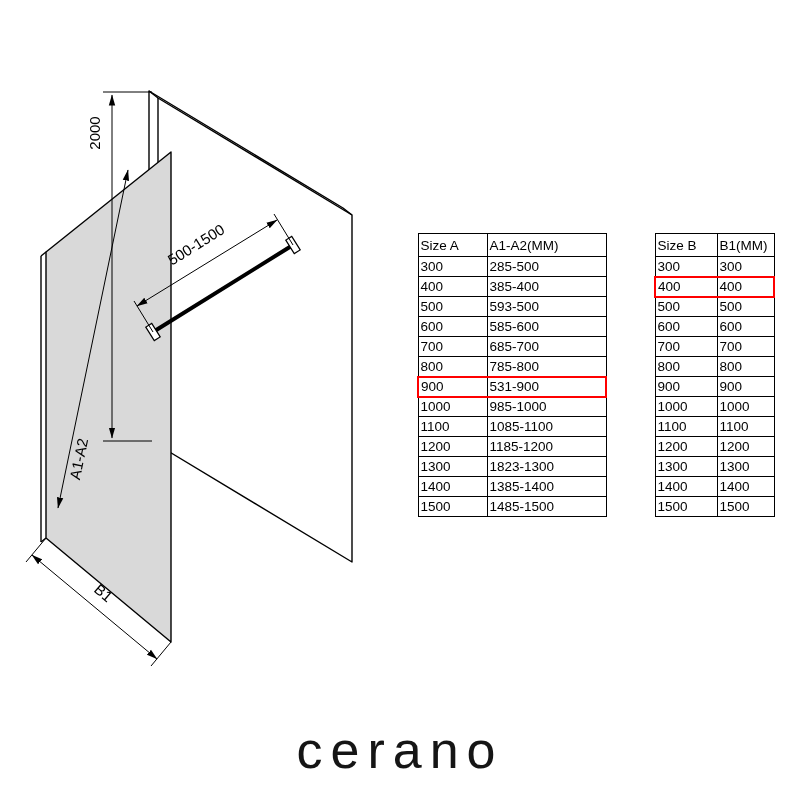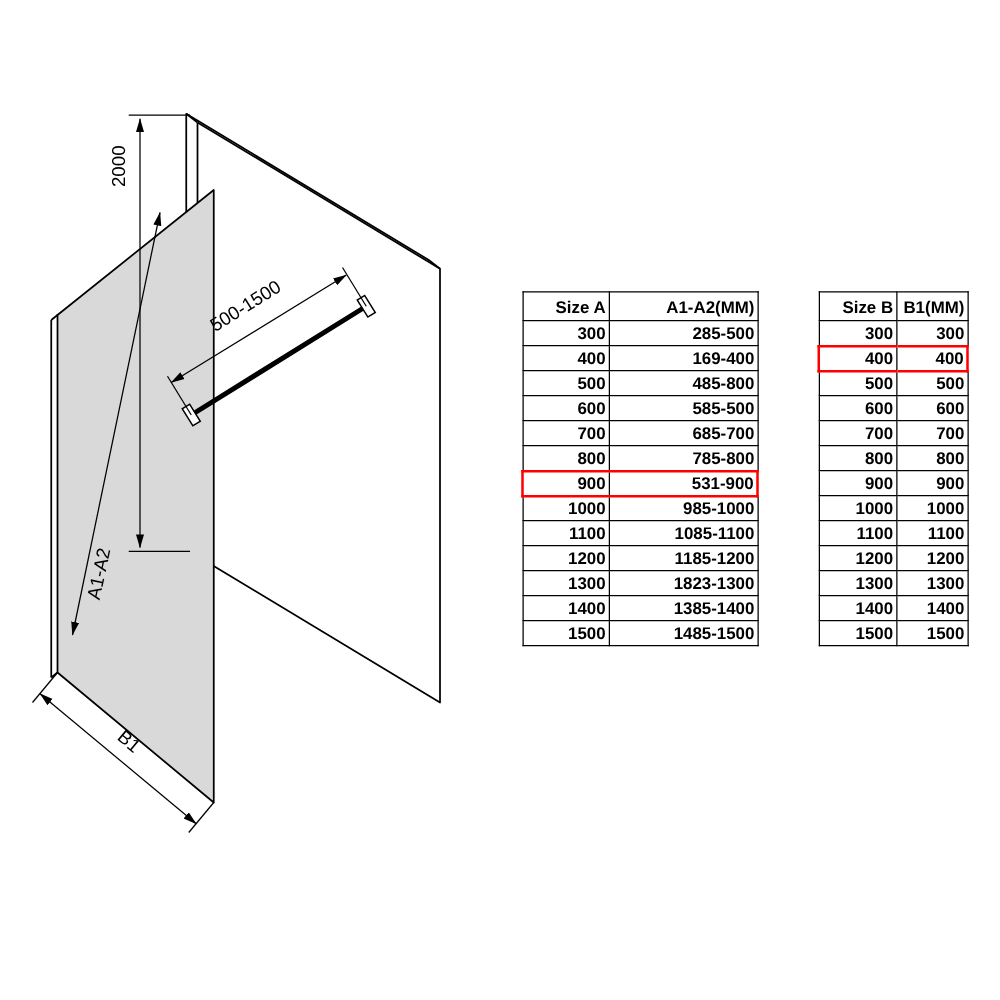--- a/index.html
+++ b/index.html
@@ -2,22 +2,22 @@
 <html style="--hl: #ff0000;"><head>
 <meta charset="utf-8">
 <style>
   * { margin:0; padding:0; box-sizing:border-box; }
   body { width:800px; height:800px; background:#ffffff; font-family:"Liberation Sans",sans-serif; color:#000; }
   #canvas { position:relative; width:800px; height:800px; background:#ffffff; overflow:hidden; }
   #drawing { position:absolute; left:0; top:0; }
 
   .spec-table { position:absolute; border-collapse:collapse; table-layout:fixed; background:#fff; }
   .spec-table th, .spec-table td {
-    border:1px solid #000; font-weight:bold; font-size:13.5px;
-    text-align:right; vertical-align:middle; padding:0 2px; white-space:nowrap;
+    border:1px solid #000; font-weight:normal; font-size:13.5px;
+    text-align:left; vertical-align:middle; padding:0 2px; white-space:nowrap;
   }
   .spec-table td { height:20px; }
   .spec-table th { height:23px; }
   #tableA { left:417px; top:233px; width:190px; }
   #tableA .col-size { width:69px; }
   #tableB { left:654px; top:233px; width:121px; }
   #tableB .col-size { width:62px; }
 
   tr.hl td { border-top:2px solid var(--hl,#f00); border-bottom:2px solid var(--hl,#f00); }
   tr.hl td:first-child { border-left:2px solid var(--hl,#f00); }
@@ -103,29 +103,29 @@
         <th>A1-A2(MM)</th>
       </tr>
     </thead>
     <tbody>
         <tr>
           <td>300</td>
           <td>285-500</td>
         </tr>
         <tr>
           <td>400</td>
-          <td>169-400</td>
+          <td>385-400</td>
         </tr>
         <tr>
           <td>500</td>
-          <td>485-800</td>
+          <td>593-500</td>
         </tr>
         <tr>
           <td>600</td>
-          <td>585-500</td>
+          <td>585-600</td>
         </tr>
         <tr>
           <td>700</td>
           <td>685-700</td>
         </tr>
         <tr>
           <td>800</td>
           <td>785-800</td>
         </tr>
         <tr class="hl">
@@ -215,14 +215,15 @@
           <td>1400</td>
           <td>1400</td>
         </tr>
         <tr>
           <td>1500</td>
           <td>1500</td>
         </tr>
       </tbody>
   </table>
 
+  <div id="logo">cerano</div>
 
 </div>
 
 </body></html>

